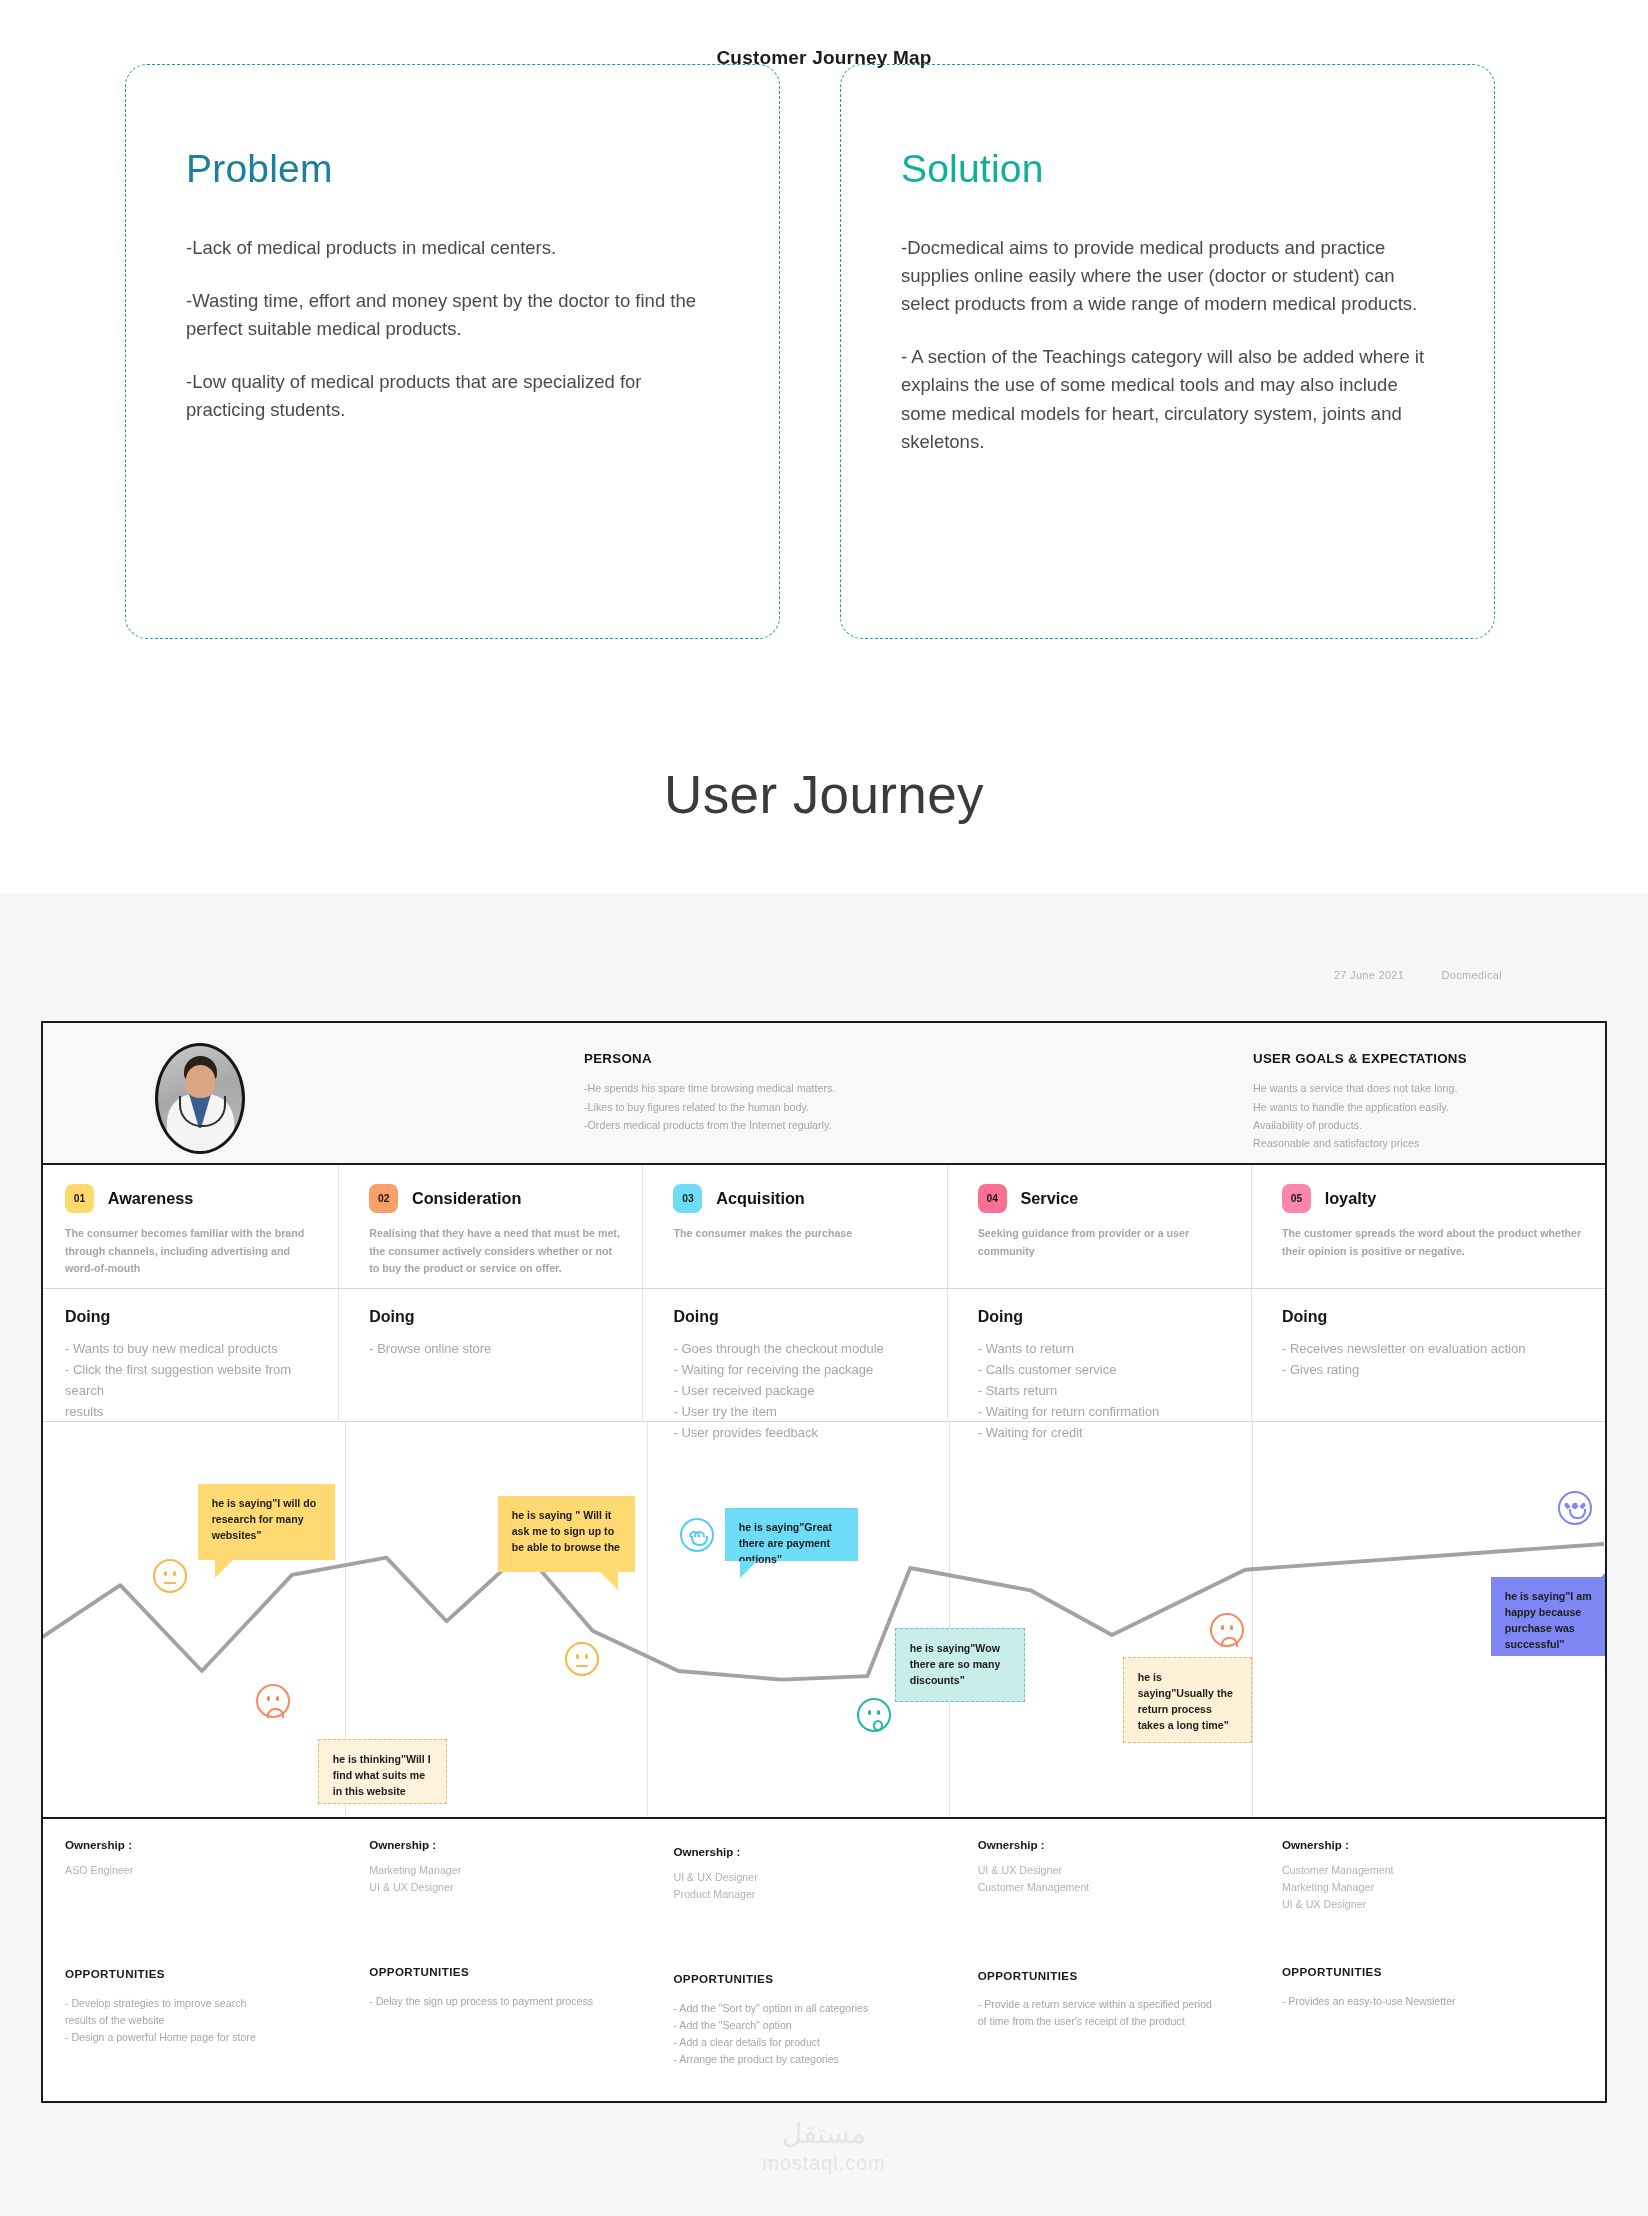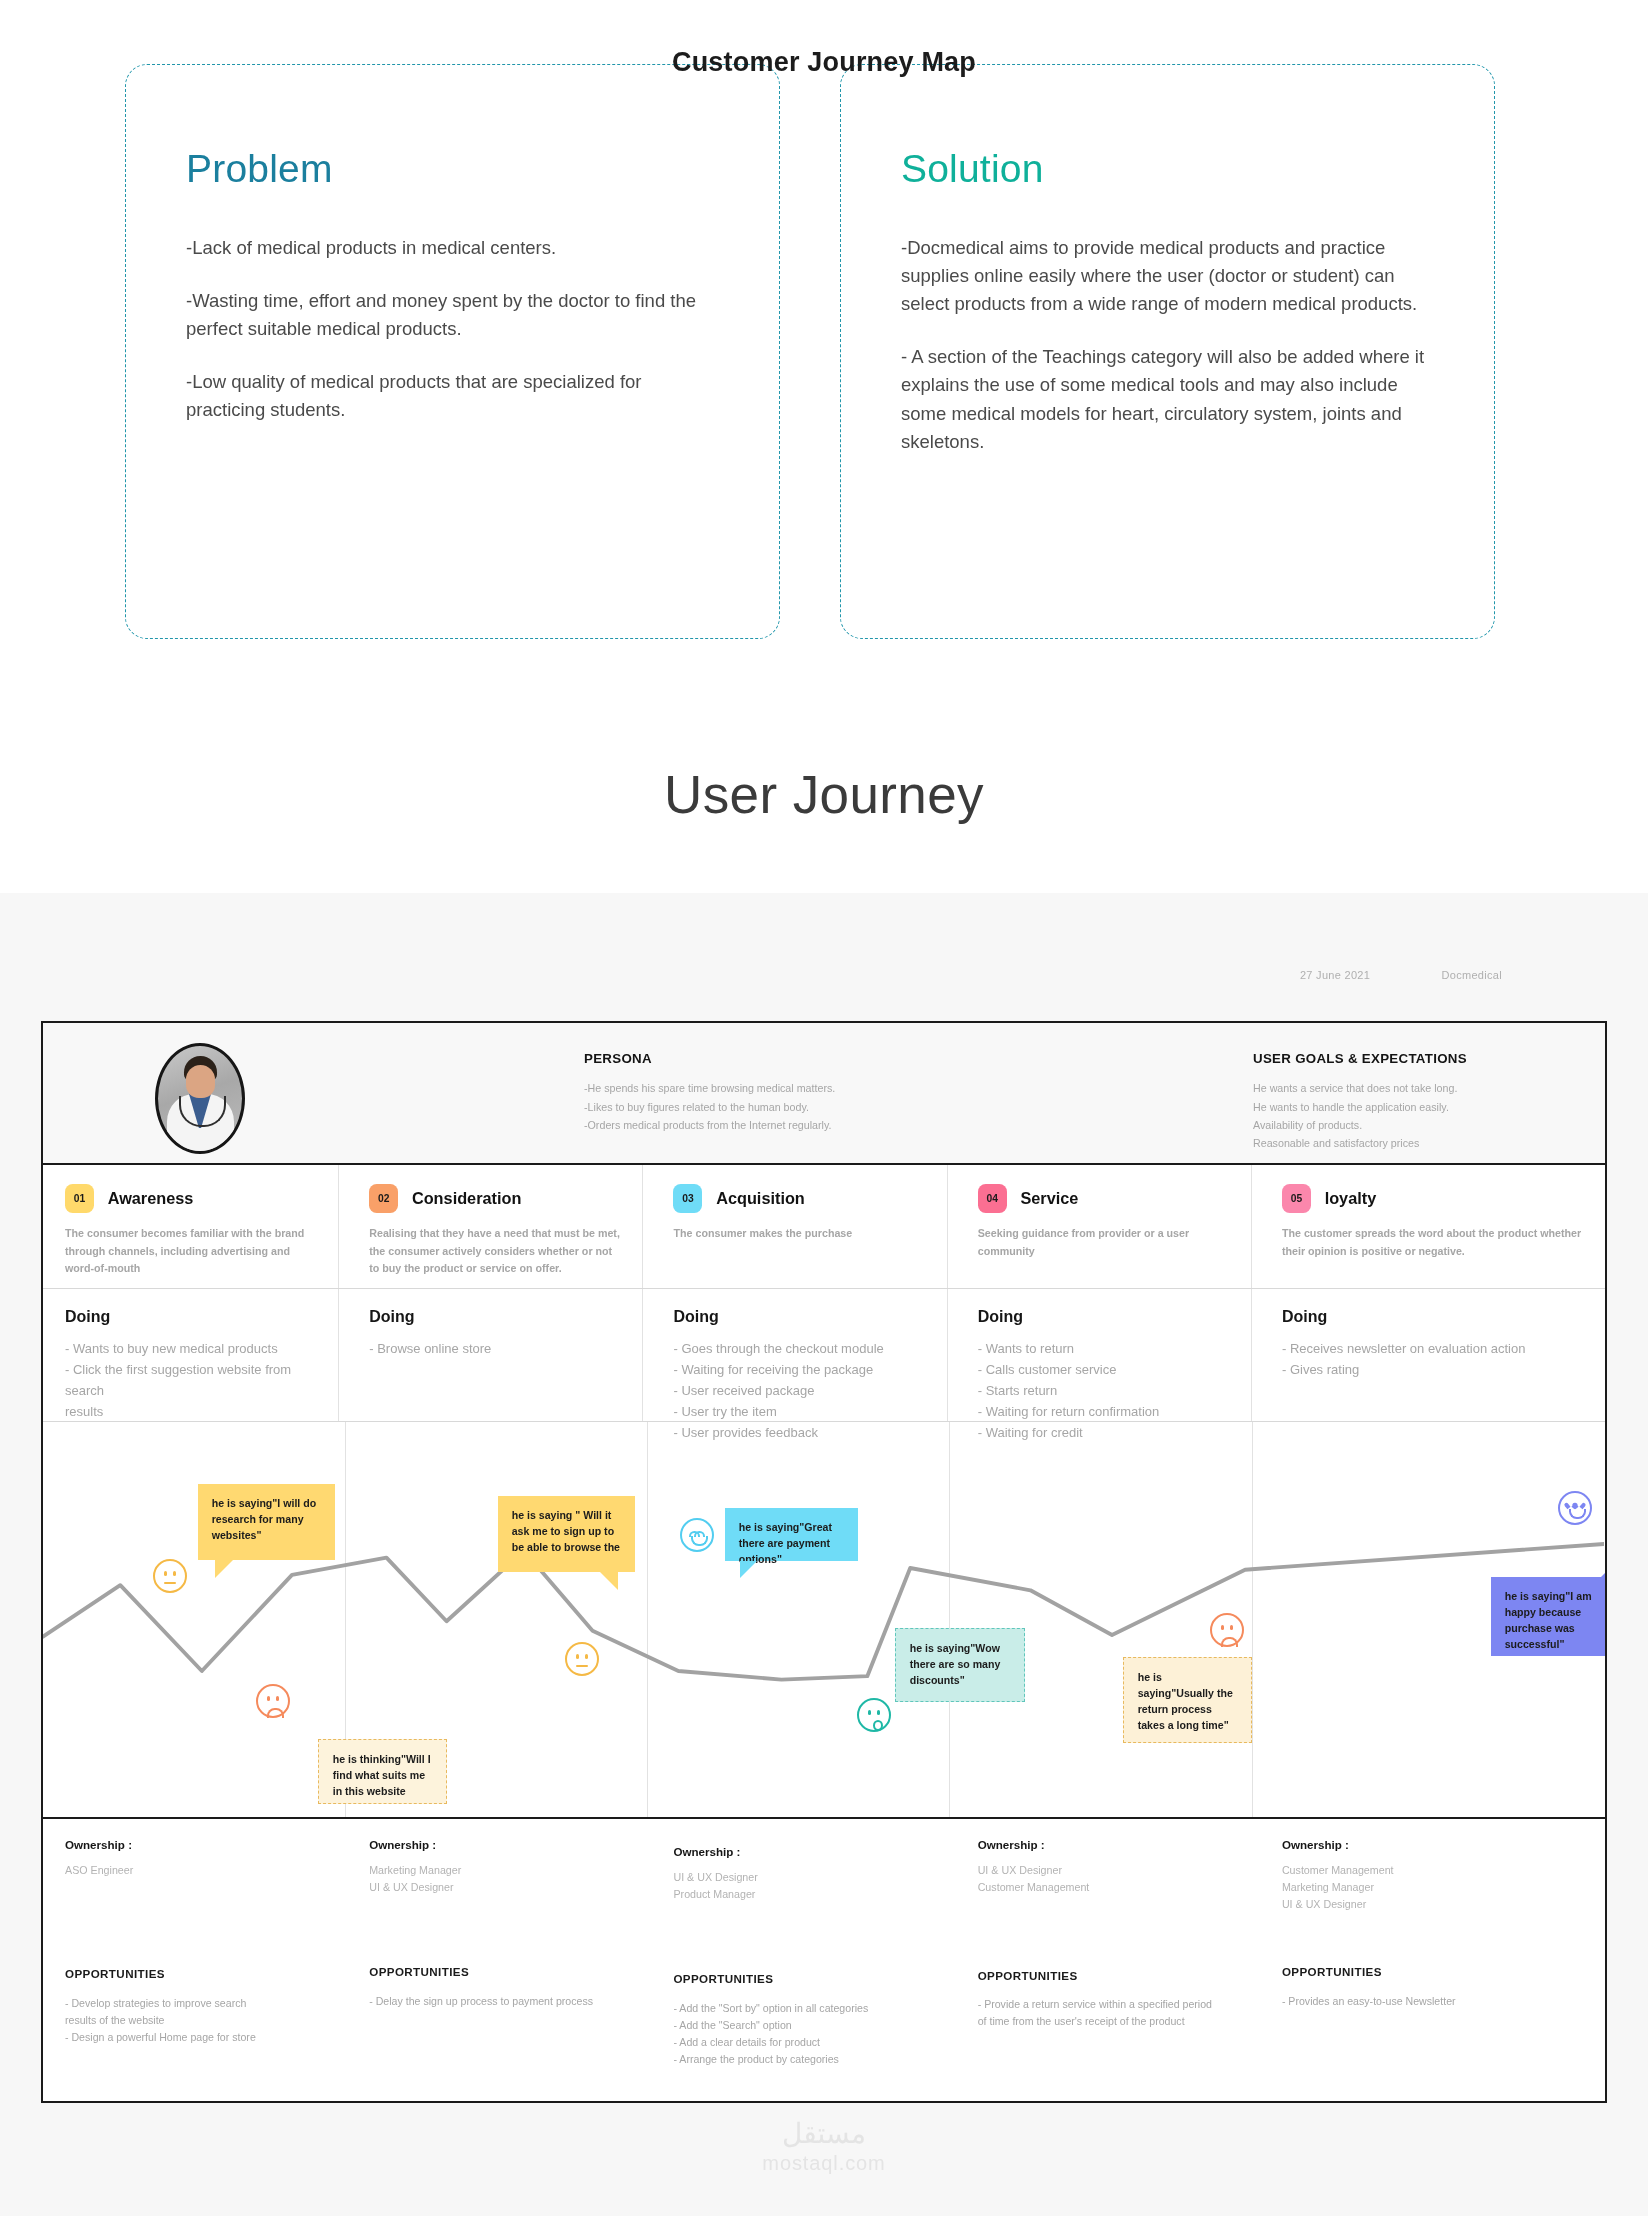--- a/index.html
+++ b/index.html
@@ -53,27 +53,27 @@
 
   
   .sheet{
     position:absolute; left:0; top:893px; width:1648px; height:1324px;
     background:#f7f7f7;
   }
   .sheet-head{
     position:absolute; left:0; top:47px; width:1648px; text-align:center;
   }
   .sheet-head .h-title{
-    font-size:27px; font-weight:700; color:#1c1c1c; letter-spacing:0.2px;
+    font-size:19px; font-weight:700; color:#1c1c1c; letter-spacing:0.2px;
   }
   .sheet-meta{
     position:absolute; top:969px; right:146px;
     font-size:11px; color:#b0b0b0; letter-spacing:0.3px;
   }
-  .sheet-meta span{ margin-left:68px; }
+  .sheet-meta span{ margin-left:34px; }
 
   
   .map{
     position:absolute; left:41px; top:1021px;
     width:1566px; height:1082px;
     background:#ffffff;
     border:2.6px solid #1a1a1a;
     box-sizing:border-box;
   }
 

